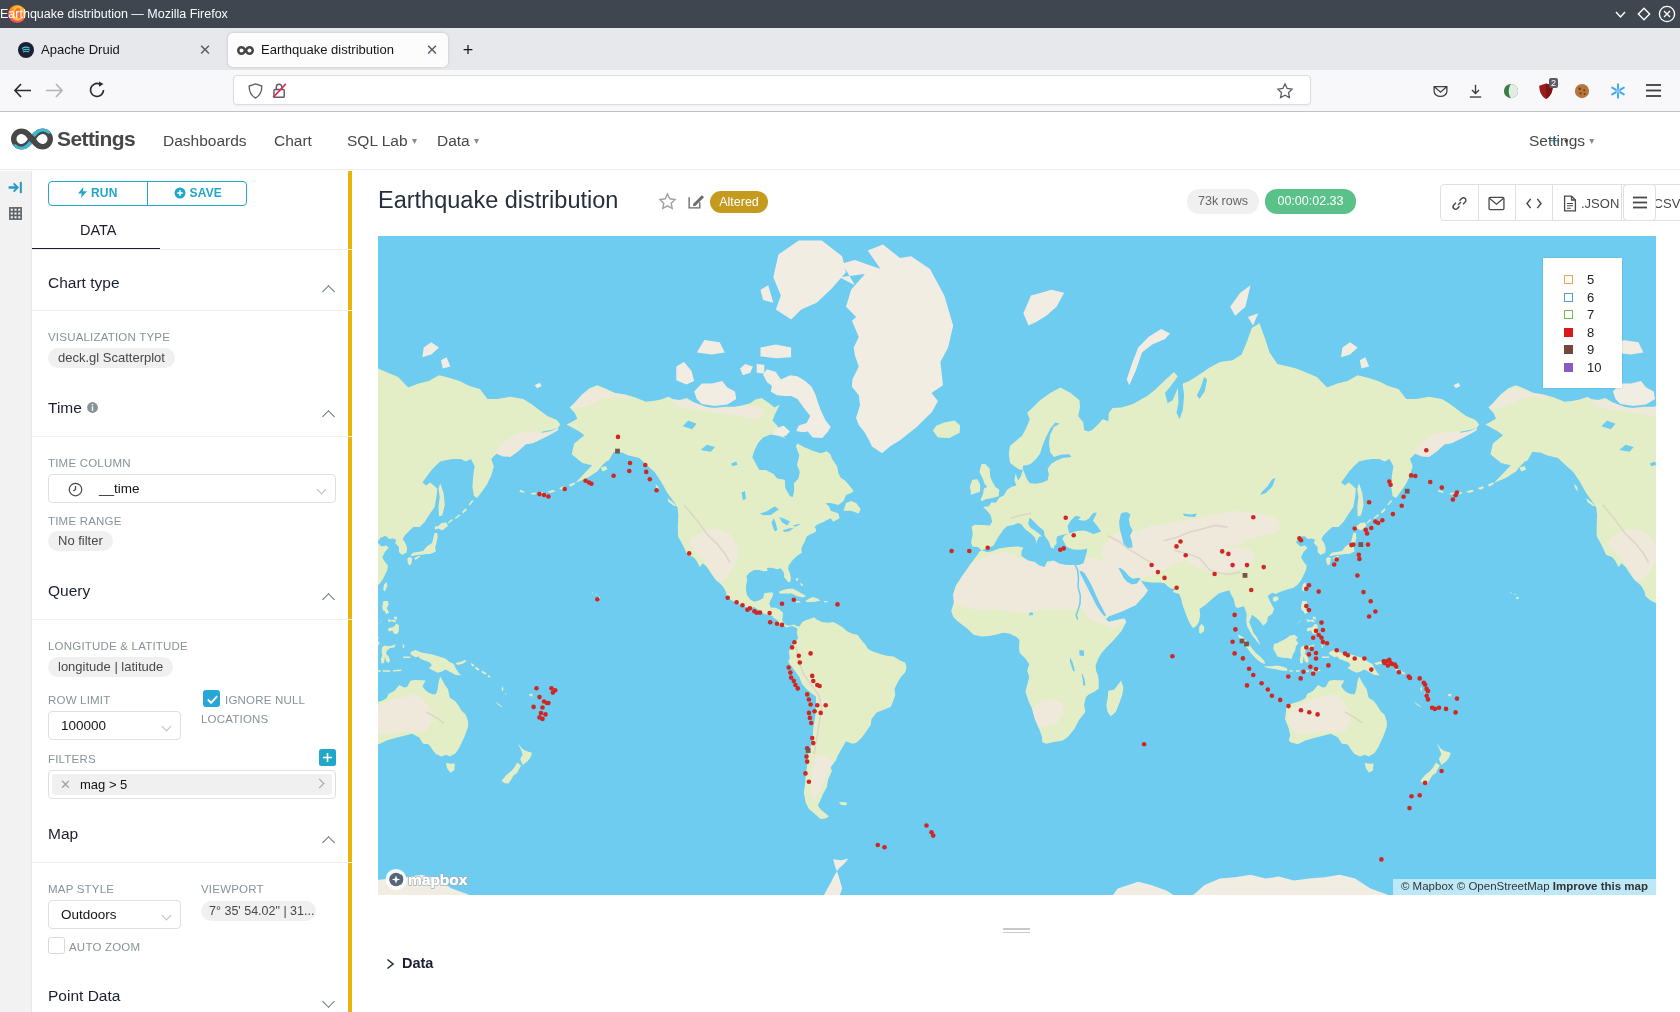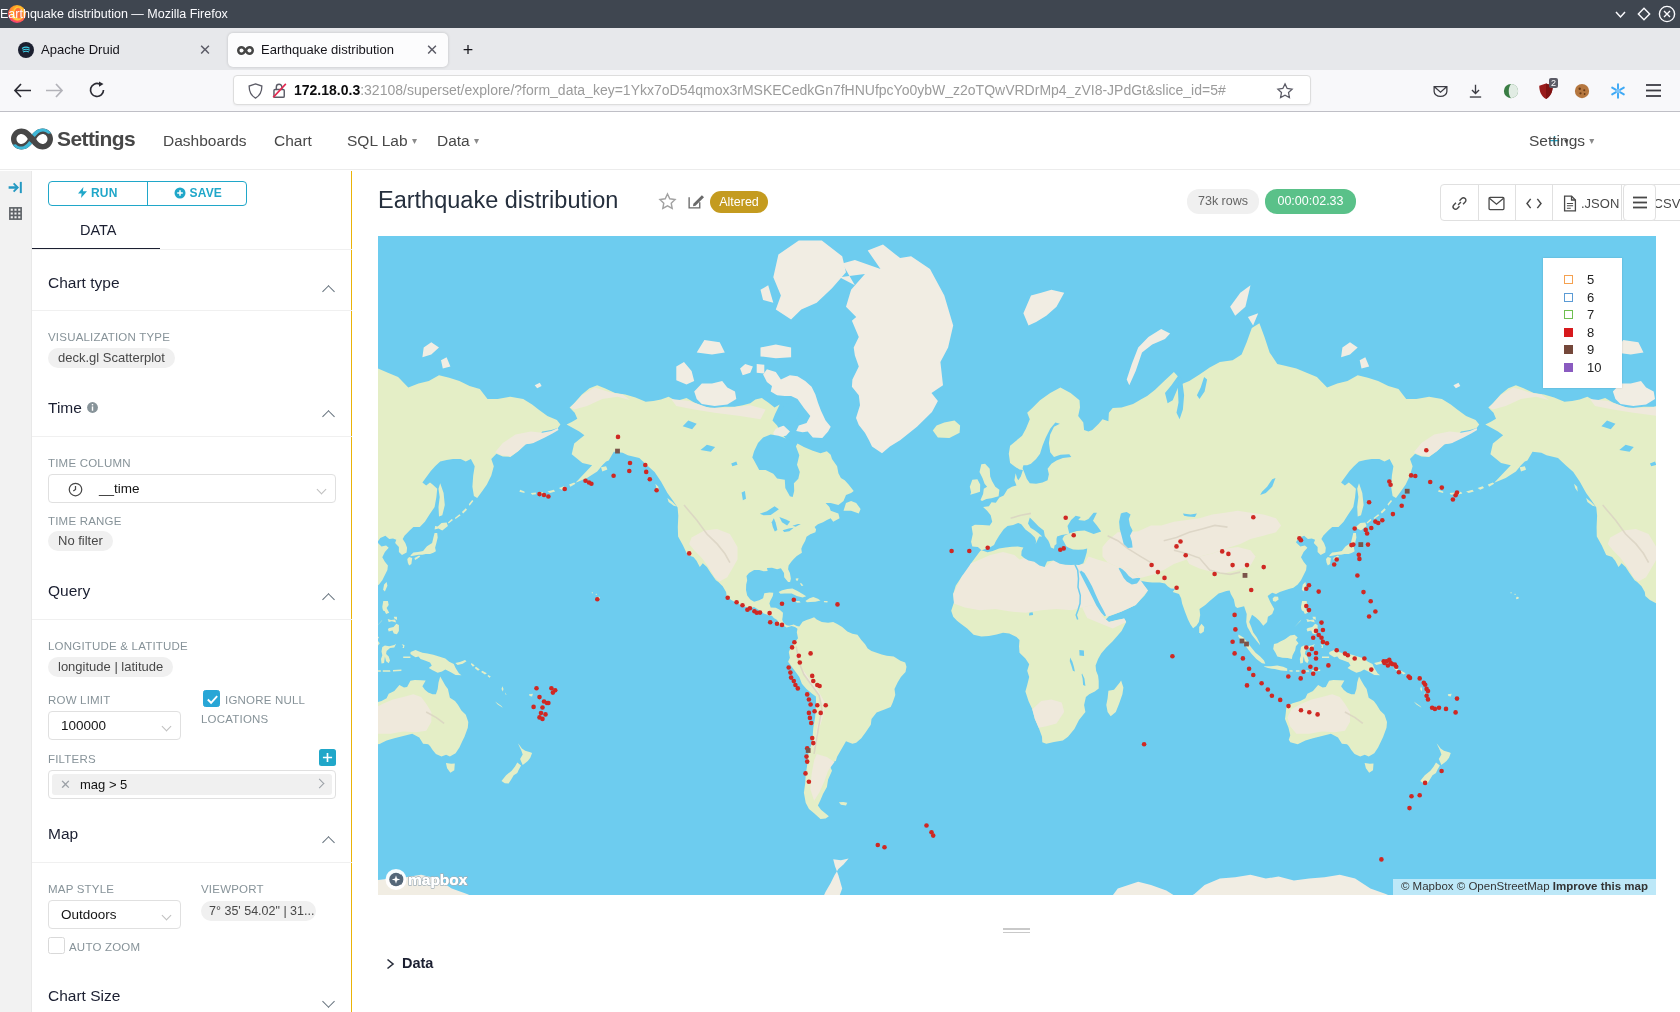--- a/index.html
+++ b/index.html
@@ -17,21 +17,21 @@
 #newtab{position:absolute;left:458px;top:12px;width:20px;height:20px;color:#15141a;font-size:18px;line-height:20px;text-align:center;font-weight:400}
 #urlbar{position:absolute;left:0;top:70px;width:1680px;height:42px;background:#f8f8fa;border-bottom:1px solid #bfbfc6}
 #urlinput{position:absolute;left:233px;top:5px;width:1078px;height:30px;background:#fff;border:1px solid #ddd;border-radius:4px;box-shadow:0 1px 2px rgba(0,0,0,.05)}
 .url{position:absolute;left:60px;top:6px;font-size:14px;color:#9b9b9b;white-space:nowrap}
 .url b{color:#0c0c0d;font-weight:700}
 
 #apphead{position:absolute;left:0;top:112px;width:1680px;height:58px;background:#fff;border-bottom:1px solid #ececec}
 .nav{position:absolute;top:20px;font-size:15.5px;color:#484848}
 
 #rail{position:absolute;left:0;top:171px;width:32px;height:841px;background:#f2f2f2;border-right:1px solid #e8e8e8}
-#sidebar{position:absolute;left:32px;top:171px;width:320px;height:841px;background:#fff;border-right:1px solid #eab308}
+#sidebar{position:absolute;left:32px;top:171px;width:320px;height:841px;background:#fff;border-right:4px solid #eab308}
 .btn2{position:absolute;left:16px;top:10px;width:199px;height:25px;border:1px solid #20a7c9;border-radius:4px;color:#20a7c9;font-size:12px;font-weight:700;letter-spacing:.2px}
 .btn2 .half{position:absolute;top:0;height:23px;line-height:23px;text-align:center}
 .lbl{position:absolute;font-size:11.5px;color:#879399;letter-spacing:.2px}
 .sechead{position:absolute;font-size:15.5px;color:#1b1f31;font-weight:400;white-space:nowrap}
 .chev{position:absolute;width:9px;height:9px;border-right:1.6px solid #63707b;border-bottom:1.6px solid #63707b}
 .up{transform:rotate(-135deg)}.down{transform:rotate(45deg)}
 .divider{position:absolute;left:0;width:320px;height:1px;background:#f0f0f0}
 .pill{position:absolute;background:#f0f0f0;border-radius:10px;color:#484848;font-size:13px;line-height:20px;height:20px;padding:0 10px;white-space:nowrap}
 .selbox{position:absolute;height:29px;background:#fff;border:1px solid #e0e0e0;border-radius:4px;font-size:13.5px;color:#141414}
 .selbox .cv{position:absolute;right:10px;top:11px;width:7px;height:7px;border-right:1.4px solid #bfbfbf;border-bottom:1.4px solid #bfbfbf;transform:rotate(45deg)}
@@ -113,21 +113,20 @@
     </svg>
  <div id="urlinput">
   <svg class="abs" style="left:13px;top:6px" width="17" height="18" viewBox="0 0 24 24">
         <path d="M12 2 L21 5 C21 12 18.5 18.5 12 22 C5.5 18.5 3 12 3 5 Z" stroke="#5b5b66" stroke-width="1.8" fill="none"></path>
       </svg>
   <svg class="abs" style="left:36px;top:5px" width="19" height="20" viewBox="0 0 24 24">
         <rect x="5" y="10" width="13" height="10" rx="1.5" stroke="#5b5b66" stroke-width="1.8" fill="none"></rect>
         <path d="M8 10 V7 A3.5 3.5 0 0 1 15 7 V10" stroke="#5b5b66" stroke-width="1.8" fill="none"></path>
         <path d="M4 20 L20 3" stroke="#e22850" stroke-width="2"></path>
       </svg>
-  <div class="url"><b>172.18.0.3</b>:32108/superset/explore/?form_data_key=1Ykx7oD54qmox3rMSKECedkGn7fHNUfpcYo0ybW_z2oTQwVRDrMp4_zVI8-JPdGt&amp;slice_id=5#</div>
   <svg class="abs" style="right:16px;top:6px" width="18" height="18" viewBox="0 0 24 24">
         <path d="M12 2.5 L14.9 8.6 L21.5 9.5 L16.7 14.1 L17.9 20.7 L12 17.5 L6.1 20.7 L7.3 14.1 L2.5 9.5 L9.1 8.6 Z" stroke="#5b5b66" stroke-width="1.7" fill="none"></path>
       </svg>
  </div>
  
  <svg class="abs" style="left:1432px;top:13px" width="17" height="17" viewBox="0 0 24 24">
       <path d="M3 5 h18 v7 a9 7 0 0 1 -18 0 Z M3 5 l9 8 9 -8" stroke="#3c3c43" stroke-width="1.8" fill="none"></path>
     </svg>
  <svg class="abs" style="left:1467px;top:12px" width="17" height="18" viewBox="0 0 24 24">
       <path d="M12 3 V15 M7 10.5 L12 15.5 L17 10.5" stroke="#3c3c43" stroke-width="1.9" fill="none"></path>
@@ -273,21 +272,21 @@
  <div class="lbl" style="left:16px;top:712px">MAP STYLE</div>
  <div class="lbl" style="left:169px;top:712px">VIEWPORT</div>
  <div class="selbox" style="left:16px;top:729px;width:133px">
       <span style="position:absolute;left:12px;top:6px">Outdoors</span>
       <span class="cv"></span>
     </div>
  <div class="pill" style="left:169px;top:730px;width:115px;font-size:12.5px;padding:0 8px">7° 35' 54.02" | 31...</div>
  <div class="cb" style="left:16px;top:766px"></div>
  <div class="lbl" style="left:37px;top:770px">AUTO ZOOM</div>
 
- <div class="sechead" style="left:16px;top:816px">Chart Size</div>
+ <div class="sechead" style="left:16px;top:816px">Point Data</div>
  <div class="chev down" style="left:292px;top:826px"></div>
 </div>
 
 <div id="charttitle">Earthquake distribution</div>
 <svg class="abs" style="left:658px;top:192px" width="19" height="19" viewBox="0 0 24 24">
     <path d="M12 2.5 L14.9 8.6 L21.5 9.5 L16.7 14.1 L17.9 20.7 L12 17.5 L6.1 20.7 L7.3 14.1 L2.5 9.5 L9.1 8.6 Z" stroke="#a2a2a2" stroke-width="1.8" fill="none"></path>
   </svg>
 <svg class="abs" style="left:687px;top:193px" width="17" height="17" viewBox="0 0 24 24">
     <path d="M3 6 V21 H18 V13" stroke="#6a6a6a" stroke-width="1.9" fill="none"></path>
     <path d="M9 15 L21 3 L24 6 L12 18 L8.5 18.8 Z" fill="#6a6a6a"></path>

